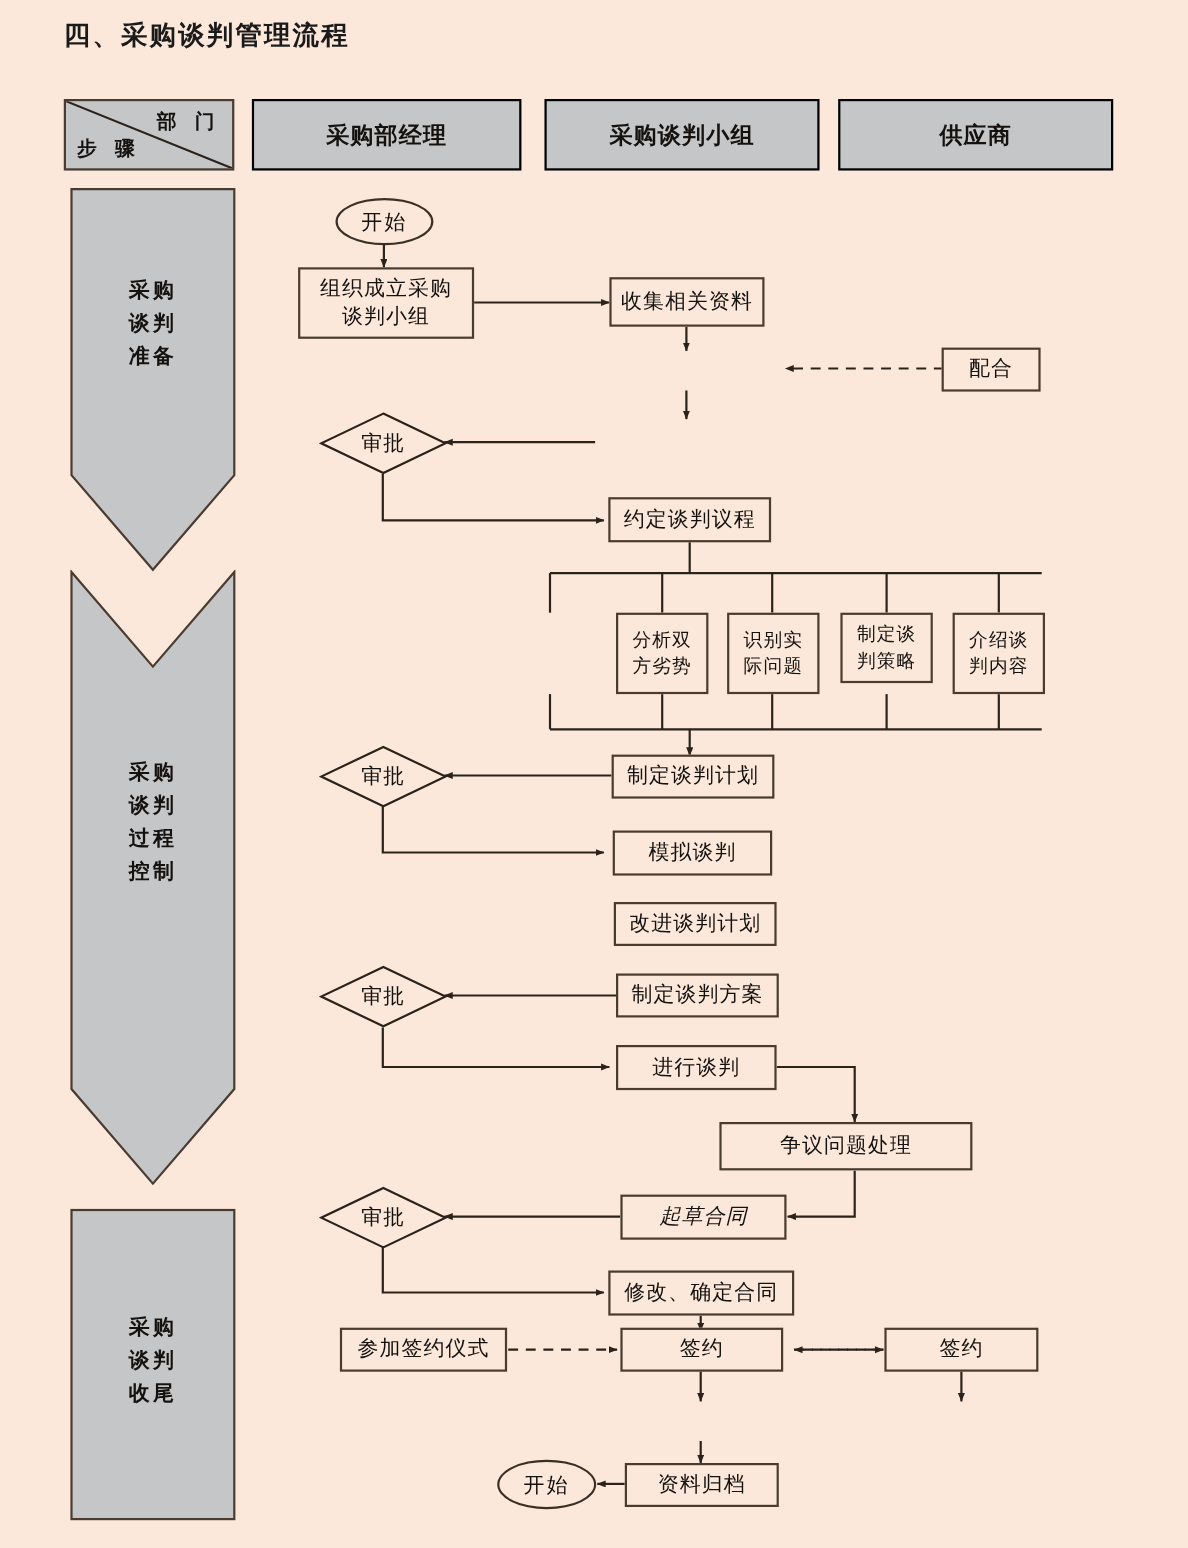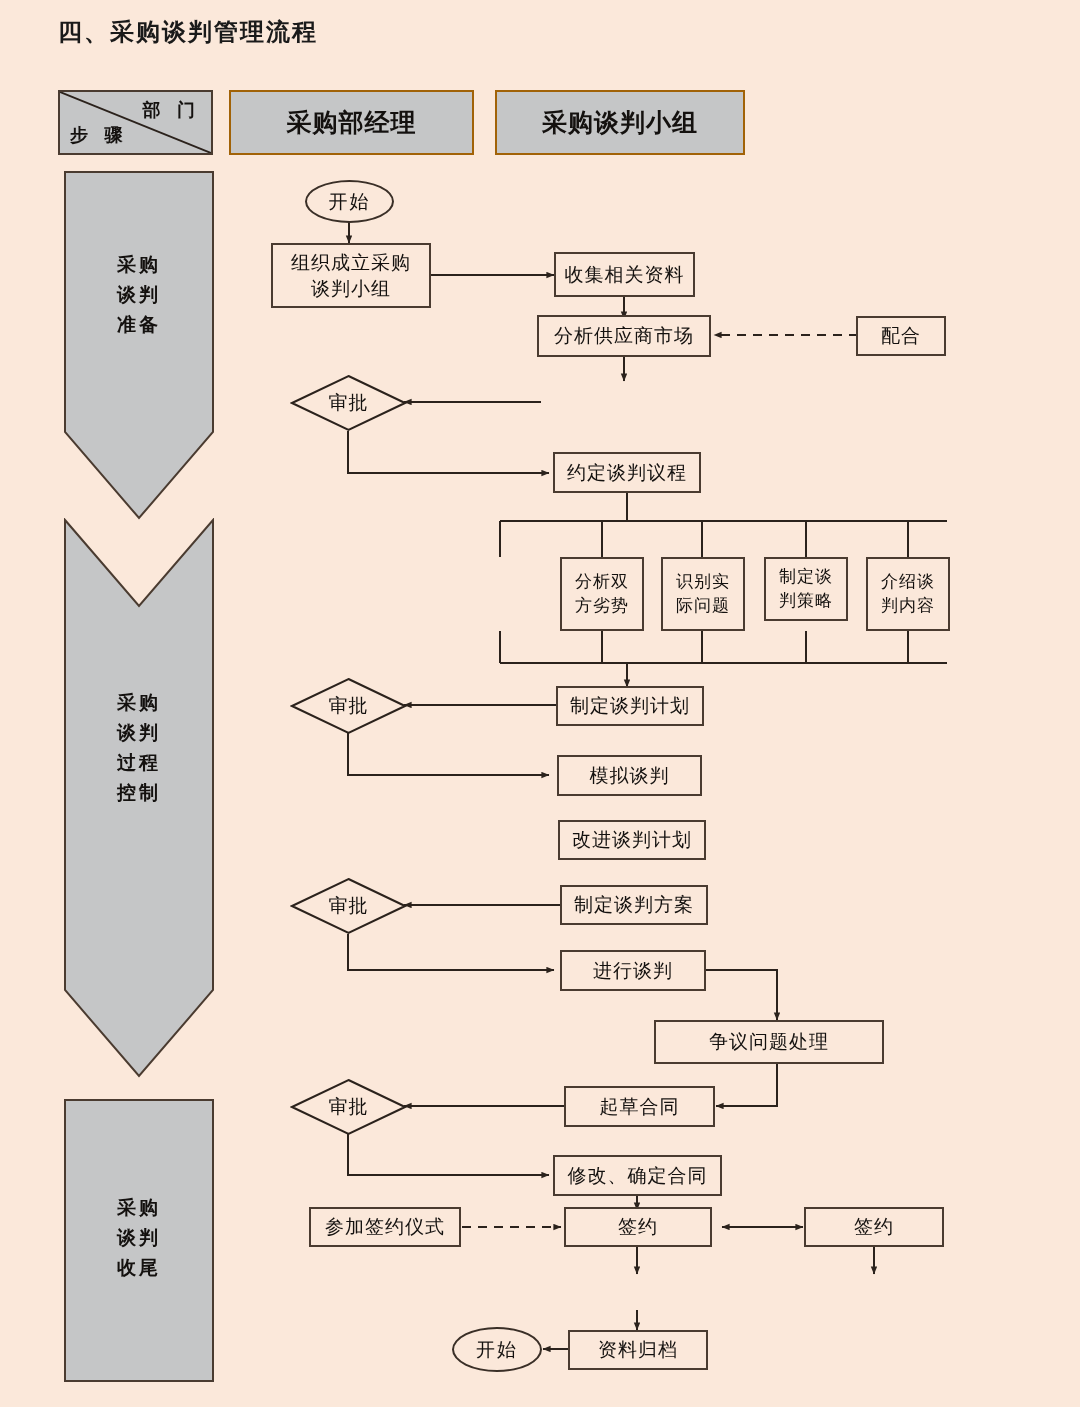--- a/index.html
+++ b/index.html
@@ -16,24 +16,24 @@
   .page-title{
     position:absolute;left:58px;top:16px;
     font-size:24px;font-weight:bold;color:#1a1a1a;
     letter-spacing:2px;white-space:nowrap;
   }
 
   
   .hdr{
     position:absolute;
     background:#c5c6c7;
-    border:2px solid #a16207;
+    border:2px solid #000000;
     box-sizing:border-box;
     display:flex;align-items:center;justify-content:center;
-    font-size:25px;font-weight:bold;color:#14110f;
+    font-size:21px;font-weight:bold;color:#14110f;
     letter-spacing:1px;
   }
   .corner-hdr{
     position:absolute;
     background:#c5c6c7;
     border:2px solid #4a3b30;
     box-sizing:border-box;
   }
   .corner-hdr .diag{position:absolute;left:0;top:0;width:100%;height:100%;}
   .corner-hdr .dept{
@@ -100,20 +100,21 @@
   <div class="corner-hdr" style="left:58px;top:90px;width:155px;height:65px;">
     <svg class="diag" viewBox="0 0 155 65" preserveAspectRatio="none">
       <line x1="0" y1="0" x2="155" y2="65" stroke="#2b221c" stroke-width="2"></line>
     </svg>
     <span class="dept">部 门</span>
     <span class="step">步 骤</span>
   </div>
 
   <div class="hdr" style="left:229px;top:90px;width:245px;height:65px;">采购部经理</div>
   <div class="hdr" style="left:495px;top:90px;width:250px;height:65px;">采购谈判小组</div>
+  <div class="hdr" style="left:762px;top:90px;width:250px;height:65px;">供应商</div>
 
   <div class="stage" style="left:63px;top:170px;width:152px;height:350px;">
     <svg width="152" height="350" viewBox="0 0 152 350">
       <polygon points="2,2 150,2 150,262 76,348 2,262" fill="#c5c6c7" stroke="#4a3b30" stroke-width="2"></polygon>
     </svg>
     <div class="lbl" style="top:80px;">
       <div>采购</div>
       <div>谈判</div>
       <div>准备</div>
     </div>
@@ -216,21 +217,20 @@
 
   <div class="oval" style="left:305px;top:180px;width:89px;height:43px;">开始</div>
 
   <div class="node" style="left:271px;top:243px;width:160px;height:65px;flex-direction:column;">
     <span>组织成立采购</span>
     <span>谈判小组</span>
   </div>
 
   <div class="node" style="left:554px;top:252px;width:141px;height:45px;">收集相关资料</div>
 
-  <div class="node" style="left:537px;top:315px;width:174px;height:42px;">分析供应商市场</div>
 
   <div class="node" style="left:856px;top:316px;width:90px;height:40px;">配合</div>
 
 
   <div class="diamond" style="left:290px;top:374px;width:117px;height:58px;">
     <svg width="117" height="58" viewBox="0 0 117 58">
       <polygon points="58.5,2 115,29 58.5,56 2,29" fill="#fbe8da" stroke="#2b221c" stroke-width="2"></polygon>
     </svg>
     <div class="dlbl">审批</div>
   </div>
@@ -280,21 +280,21 @@
 
   <div class="node" style="left:654px;top:1020px;width:230px;height:44px;">争议问题处理</div>
 
   <div class="diamond" style="left:290px;top:1078px;width:117px;height:58px;">
     <svg width="117" height="58" viewBox="0 0 117 58">
       <polygon points="58.5,2 115,29 58.5,56 2,29" fill="#fbe8da" stroke="#2b221c" stroke-width="2"></polygon>
     </svg>
     <div class="dlbl">审批</div>
   </div>
 
-  <div class="node" style="left:564px;top:1086px;width:151px;height:41px;">起草合同</div>
+  <div class="node" style="left:564px;top:1086px;width:151px;height:41px;font-style:italic;">起草合同</div>
 
   <div class="node" style="left:553px;top:1155px;width:169px;height:41px;">修改、确定合同</div>
 
   <div class="node" style="left:309px;top:1207px;width:152px;height:40px;">参加签约仪式</div>
 
   <div class="node" style="left:564px;top:1207px;width:148px;height:40px;">签约</div>
 
   <div class="node" style="left:804px;top:1207px;width:140px;height:40px;">签约</div>
 
 

